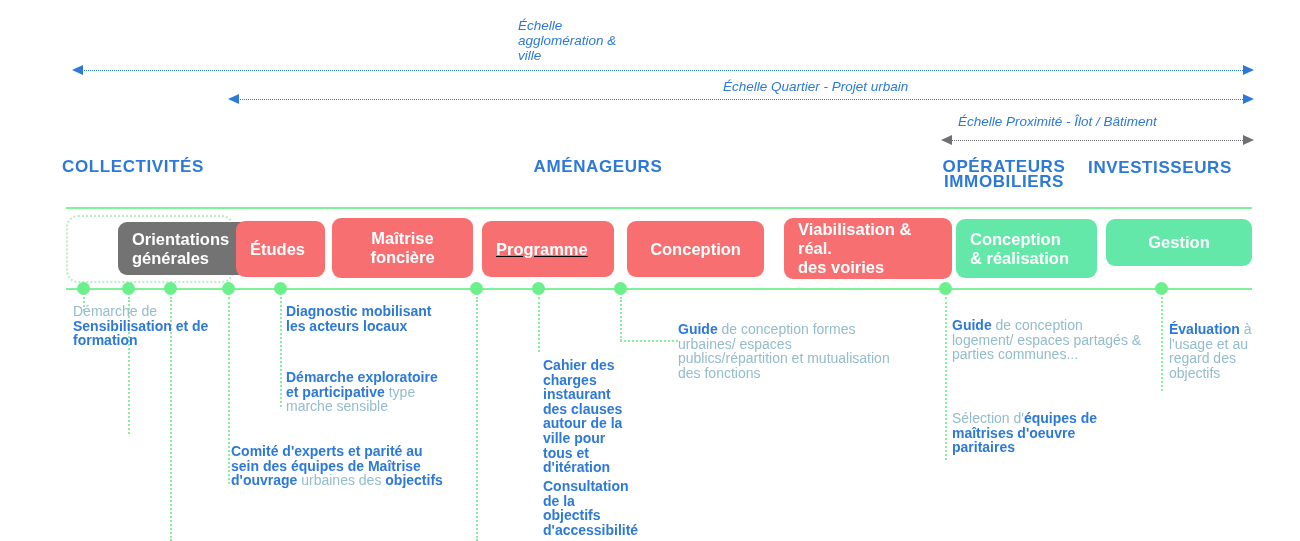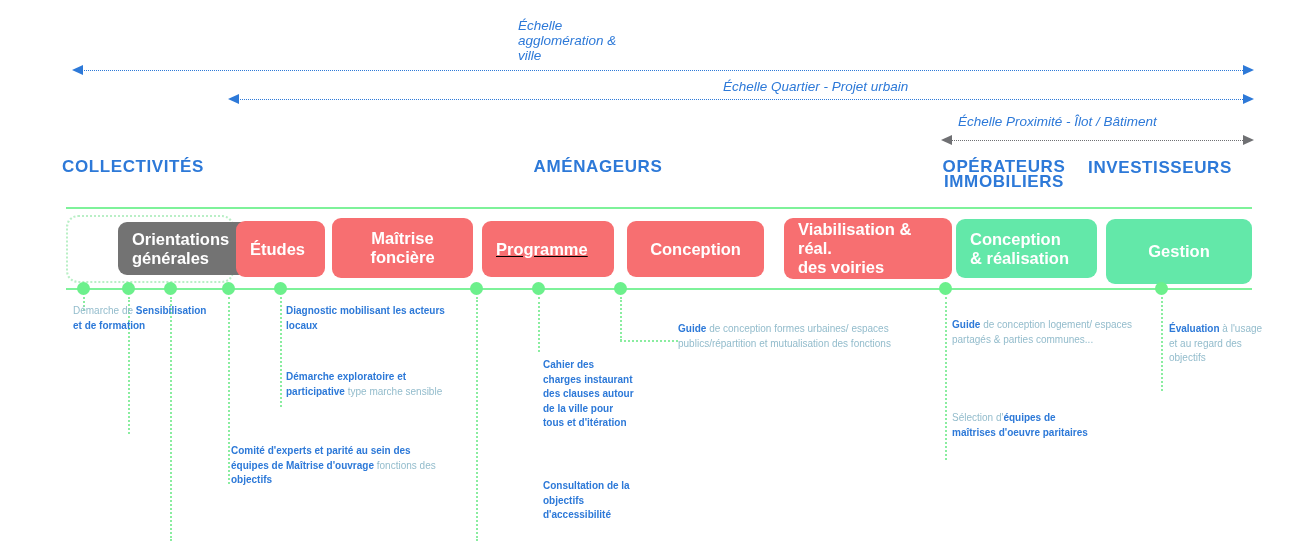--- a/index.html
+++ b/index.html
@@ -117,21 +117,21 @@
   }
   .connector {
     position: absolute;
     height: 0;
     border-top: 2px dotted #8aeda0;
   }
 
   
   .note {
     position: absolute;
-    font-size: 10px;
+    font-size: 14px;
     line-height: 14.6px;
     color: #8fb8c9;
   }
   .note .bl { color: #2d79d8; font-weight: 700; }
   .note .gr { color: #93bccc; font-weight: 400; }
 </style>
 </head>
 <body>
 
 <div class="canvas">
@@ -197,21 +197,21 @@
   <div class="phase red" style="left:784px; top:218px; width:168px; height:61px;">
     <span class="phase-label">Viabilisation &amp; réal.
 des voiries</span>
   </div>
 
   <div class="phase green" style="left:956px; top:219px; width:141px; height:59px;">
     <span class="phase-label">Conception
 &amp; réalisation</span>
   </div>
 
-  <div class="phase green" style="left:1106px; top:219px; width:146px; height:65px; justify-content:center;">
+  <div class="phase green" style="left:1106px; top:219px; width:146px; height:47px; justify-content:center;">
     <span class="phase-label">Gestion</span>
   </div>
 
   <div class="timeline"></div>
 
   <div class="node" style="left:77px;"></div>
   <div class="node" style="left:122px;"></div>
   <div class="node" style="left:164px;"></div>
   <div class="node" style="left:222px;"></div>
   <div class="node" style="left:274px;"></div>
@@ -240,21 +240,21 @@
 
   <div class="note" style="left:286px; top:304px; width:162px;">
     <span class="bl">Diagnostic mobilisant les acteurs locaux</span>
   </div>
 
   <div class="note" style="left:286px; top:370px; width:160px;">
     <span class="bl">Démarche exploratoire et participative </span><span class="gr">type marche sensible</span>
   </div>
 
   <div class="note" style="left:231px; top:444px; width:218px;">
-    <span class="bl">Comité d'experts et parité au sein des équipes de Maîtrise d'ouvrage </span><span class="gr">fonctions des </span><span class="bl">objectifs</span>
+    <span class="bl">Comité d'experts et parité au sein des équipes de Maîtrise d'ouvrage </span><span class="gr">urbaines des </span><span class="bl">objectifs</span>
   </div>
 
   <div class="note" style="left:543px; top:358px; width:92px;">
     <span class="bl">Cahier des charges instaurant des clauses autour de la ville pour tous et d'itération</span>
   </div>
 
   <div class="note" style="left:543px; top:479px; width:92px;">
     <span class="bl">Consultation de la objectifs d'accessibilité</span>
   </div>
 

